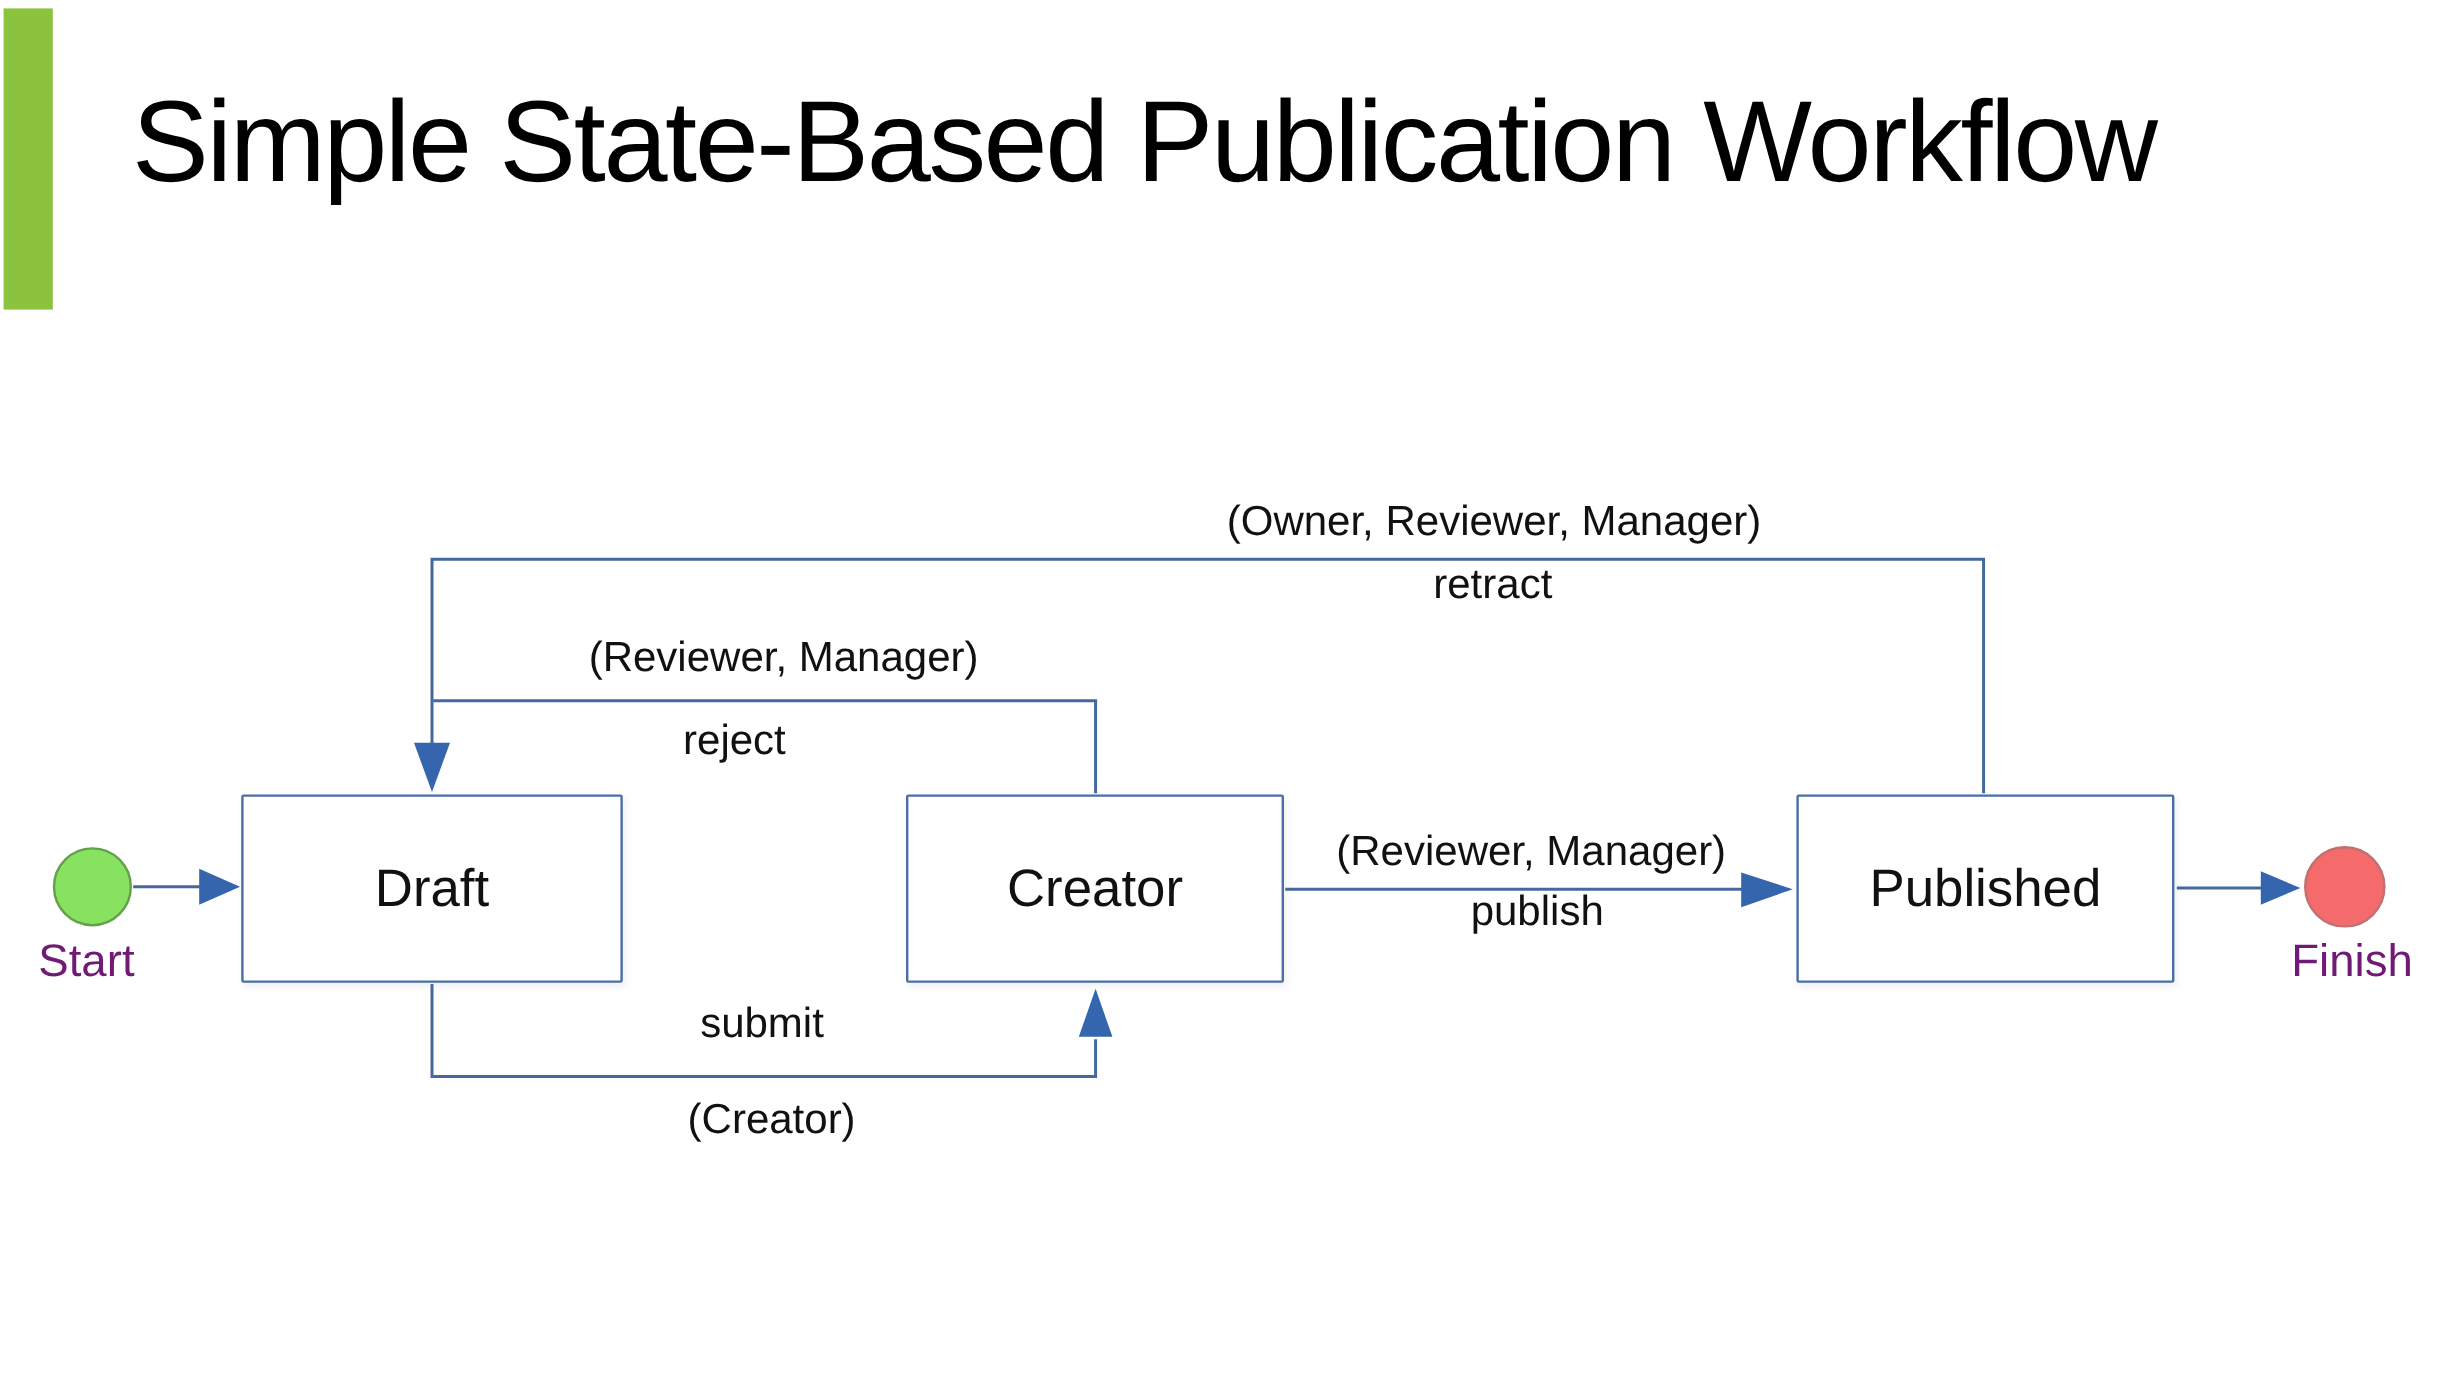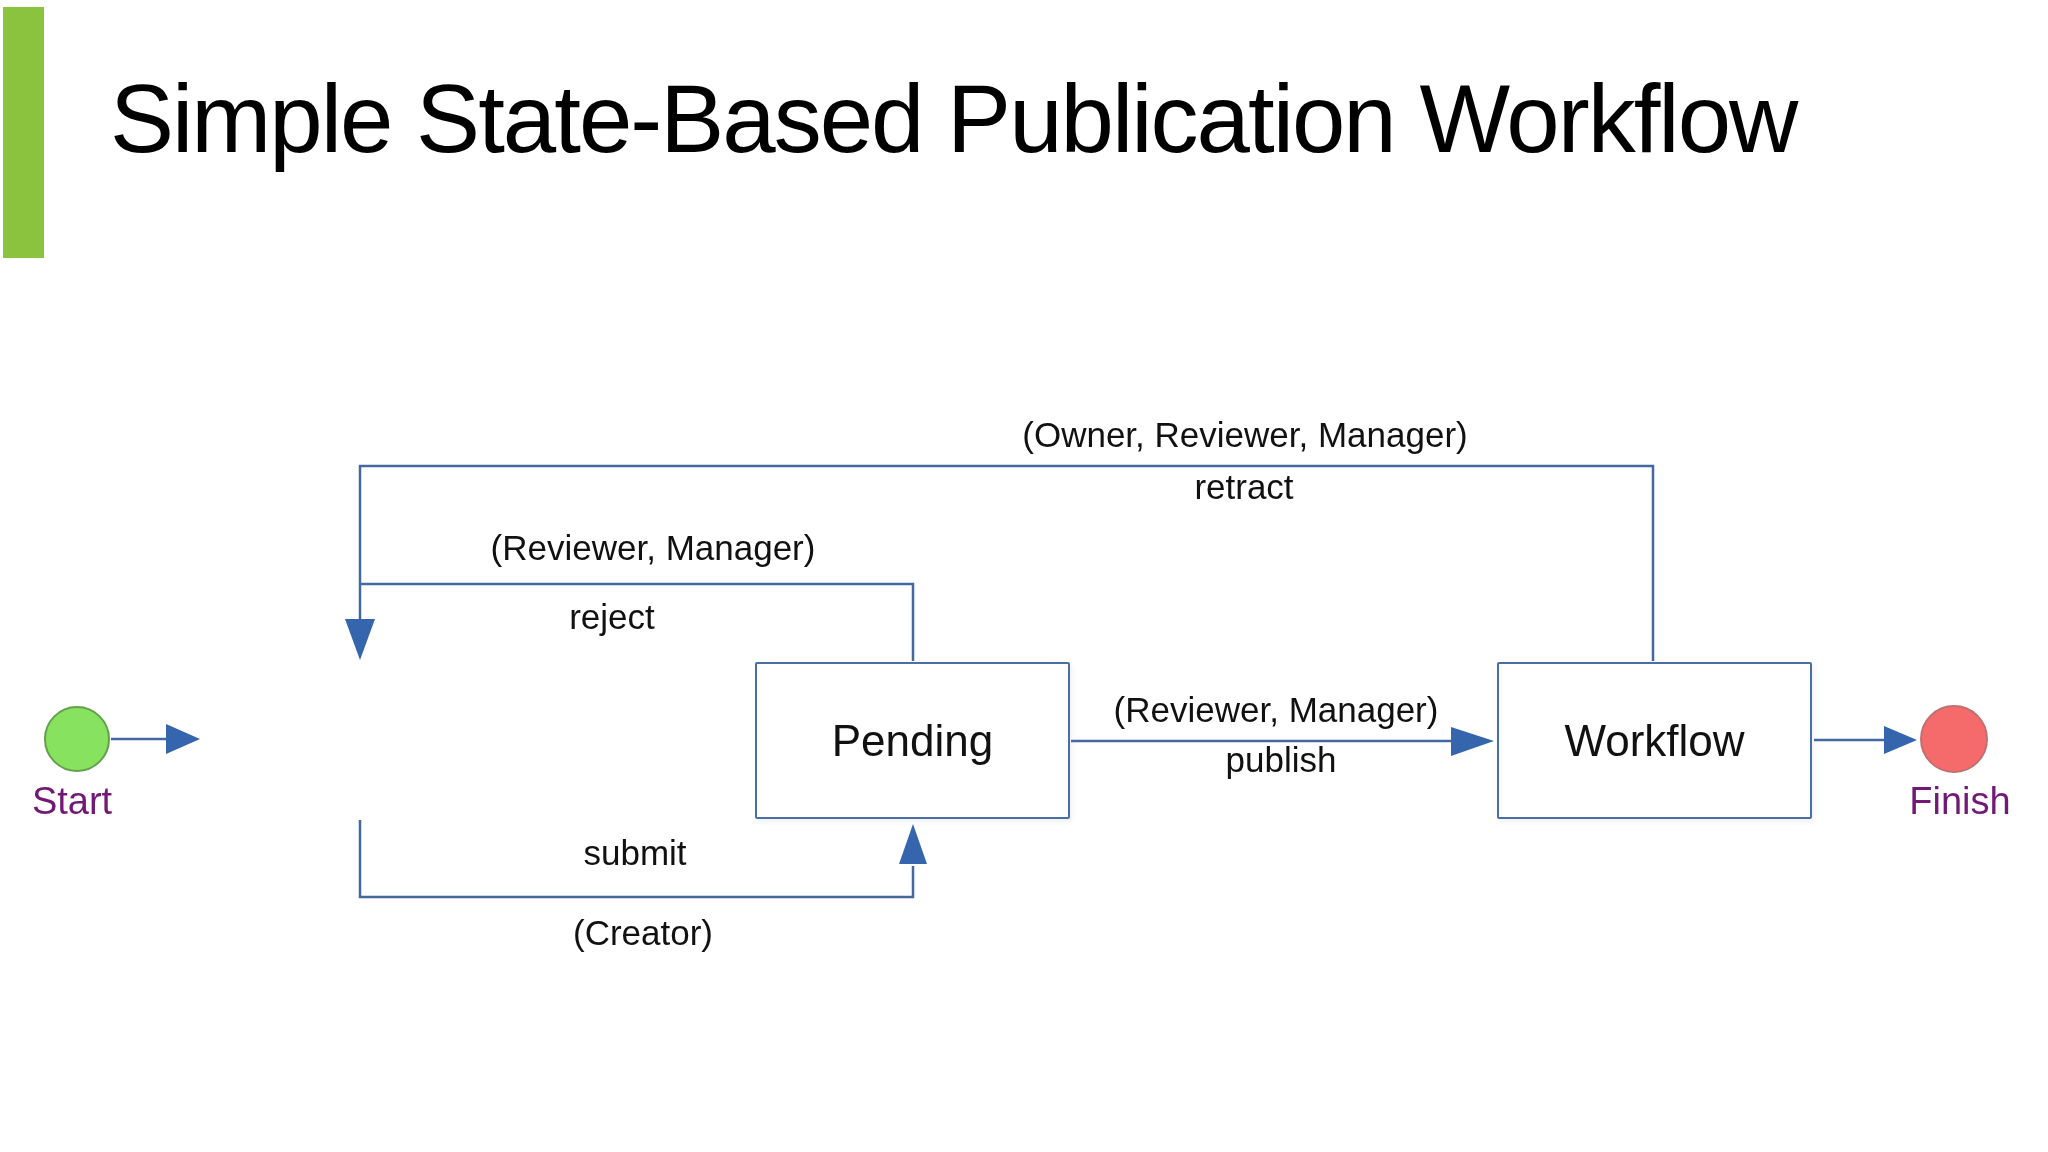--- a/index.html
+++ b/index.html
@@ -130,25 +130,28 @@
     <path class="connector" d="M 1653 661 V 466 H 360 V 620"></path>
     <polygon class="arrowhead" points="360,660 345,619 375,619"></polygon>
 
     <path class="connector" d="M 1071 741 H 1452"></path>
     <polygon class="arrowhead" points="1494,741 1451,727 1451,756"></polygon>
 
     <path class="connector" d="M 1814 740 H 1886"></path>
     <polygon class="arrowhead" points="1917,740 1884,726 1884,754"></polygon>
   </svg>
 
+  <div class="state-box state-draft">
+    <span class="state-label">Draft</span>
+  </div>
   <div class="state-box state-pending">
-    <span class="state-label">Pending</span>
+    <span class="state-label">Creator</span>
   </div>
   <div class="state-box state-published">
-    <span class="state-label">Workflow</span>
+    <span class="state-label">Published</span>
   </div>
 
   <div class="terminal terminal-start"></div>
   <div class="terminal-label" style="left:72px; top:780px;">Start</div>
 
   <div class="terminal terminal-finish"></div>
   <div class="terminal-label" style="left:1960px; top:780px;">Finish</div>
 
   <div class="edge-label" style="left:1245px; top:416px;">(Owner, Reviewer, Manager)</div>
   <div class="edge-label" style="left:1244px; top:468px;">retract</div>

